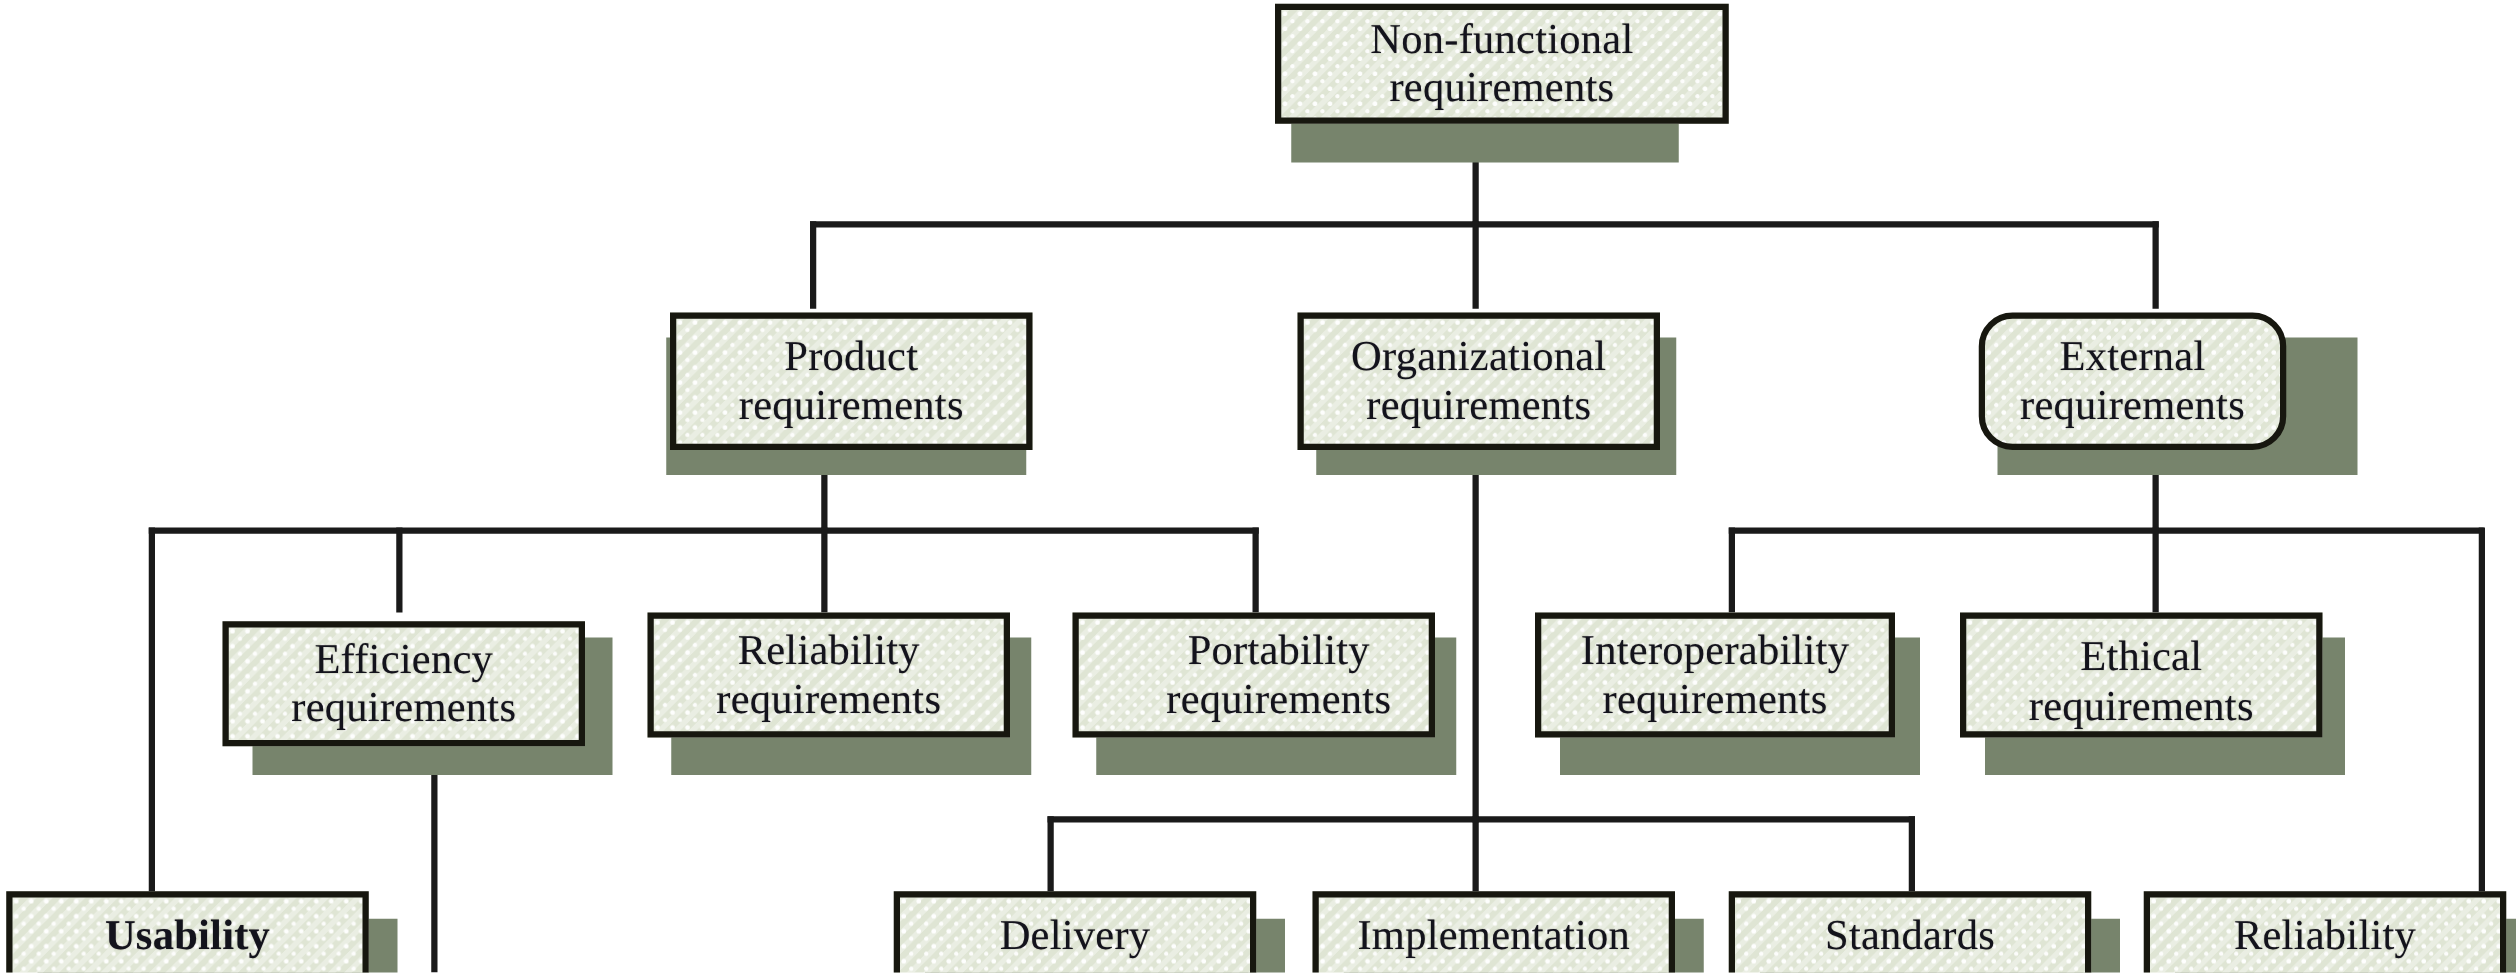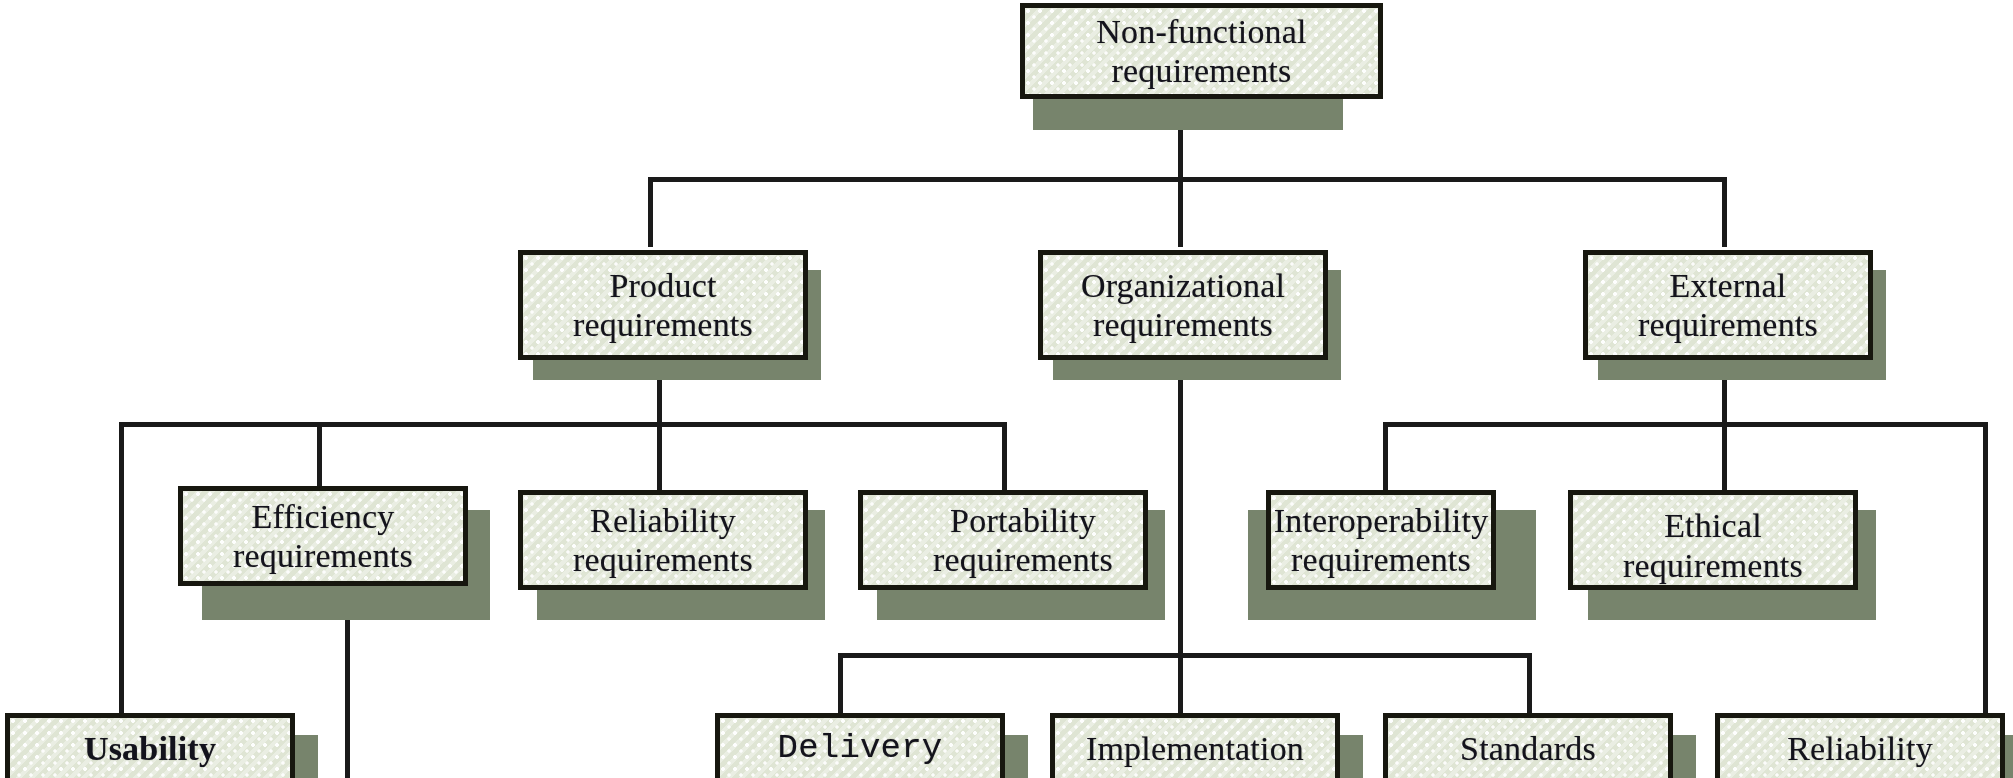--- a/index.html
+++ b/index.html
@@ -95,66 +95,66 @@
   <div class="shadow" style="left:740px;top:735px;width:288px;height:60px;"></div>
   <div class="shadow" style="left:1075px;top:735px;width:288px;height:60px;"></div>
   <div class="shadow" style="left:1408px;top:735px;width:288px;height:60px;"></div>
   <div class="shadow" style="left:1740px;top:735px;width:288px;height:60px;"></div>
 
   <div class="node" style="left:1020px;top:3px;width:363px;height:96px;">
     <span class="label">Non-functional
 requirements</span>
   </div>
 
-  <div class="node" style="left:518px;top:250px;width:290px;height:110px;">
+  <div class="node" style="left:536px;top:250px;width:290px;height:110px;">
     <span class="label">Product
 requirements</span>
   </div>
 
   <div class="node" style="left:1038px;top:250px;width:290px;height:110px;">
     <span class="label">Organizational
 requirements</span>
   </div>
 
-  <div class="node" style="left:1583px;top:250px;width:290px;height:110px;">
+  <div class="node" style="left:1583px;top:250px;width:246px;height:110px;border-radius:27px;">
     <span class="label">External
 requirements</span>
   </div>
 
-  <div class="node" style="left:178px;top:486px;width:290px;height:100px;">
+  <div class="node" style="left:178px;top:497px;width:290px;height:100px;">
     <span class="label">Efficiency
 requirements</span>
   </div>
 
   <div class="node" style="left:518px;top:490px;width:290px;height:100px;">
     <span class="label">Reliability
 requirements</span>
   </div>
 
   <div class="node" style="left:858px;top:490px;width:290px;height:100px;padding-left:40px;">
     <span class="label">Portability
 requirements</span>
   </div>
 
-  <div class="node" style="left:1228px;top:490px;width:230px;height:100px;margin-left:38px;">
+  <div class="node" style="left:1228px;top:490px;width:288px;height:100px;">
     <span class="label">Interoperability
 requirements</span>
   </div>
 
   <div class="node" style="left:1568px;top:490px;width:290px;height:100px;align-items:flex-end;">
     <span class="label">Ethical
 requirements</span>
   </div>
 
   <div class="node" style="left:5px;top:713px;width:290px;height:100px;">
     <span class="label" style="position:relative;top:-14px;font-weight:bold;">Usability</span>
   </div>
 
   <div class="node" style="left:715px;top:713px;width:290px;height:100px;">
-    <span class="label" style="position:relative;top:-14px;font-family:Liberation Mono, monospace;">Delivery</span>
+    <span class="label" style="position:relative;top:-14px;">Delivery</span>
   </div>
 
   <div class="node" style="left:1050px;top:713px;width:290px;height:100px;">
     <span class="label" style="position:relative;top:-14px;">Implementation</span>
   </div>
 
   <div class="node" style="left:1383px;top:713px;width:290px;height:100px;">
     <span class="label" style="position:relative;top:-14px;">Standards</span>
   </div>
 

